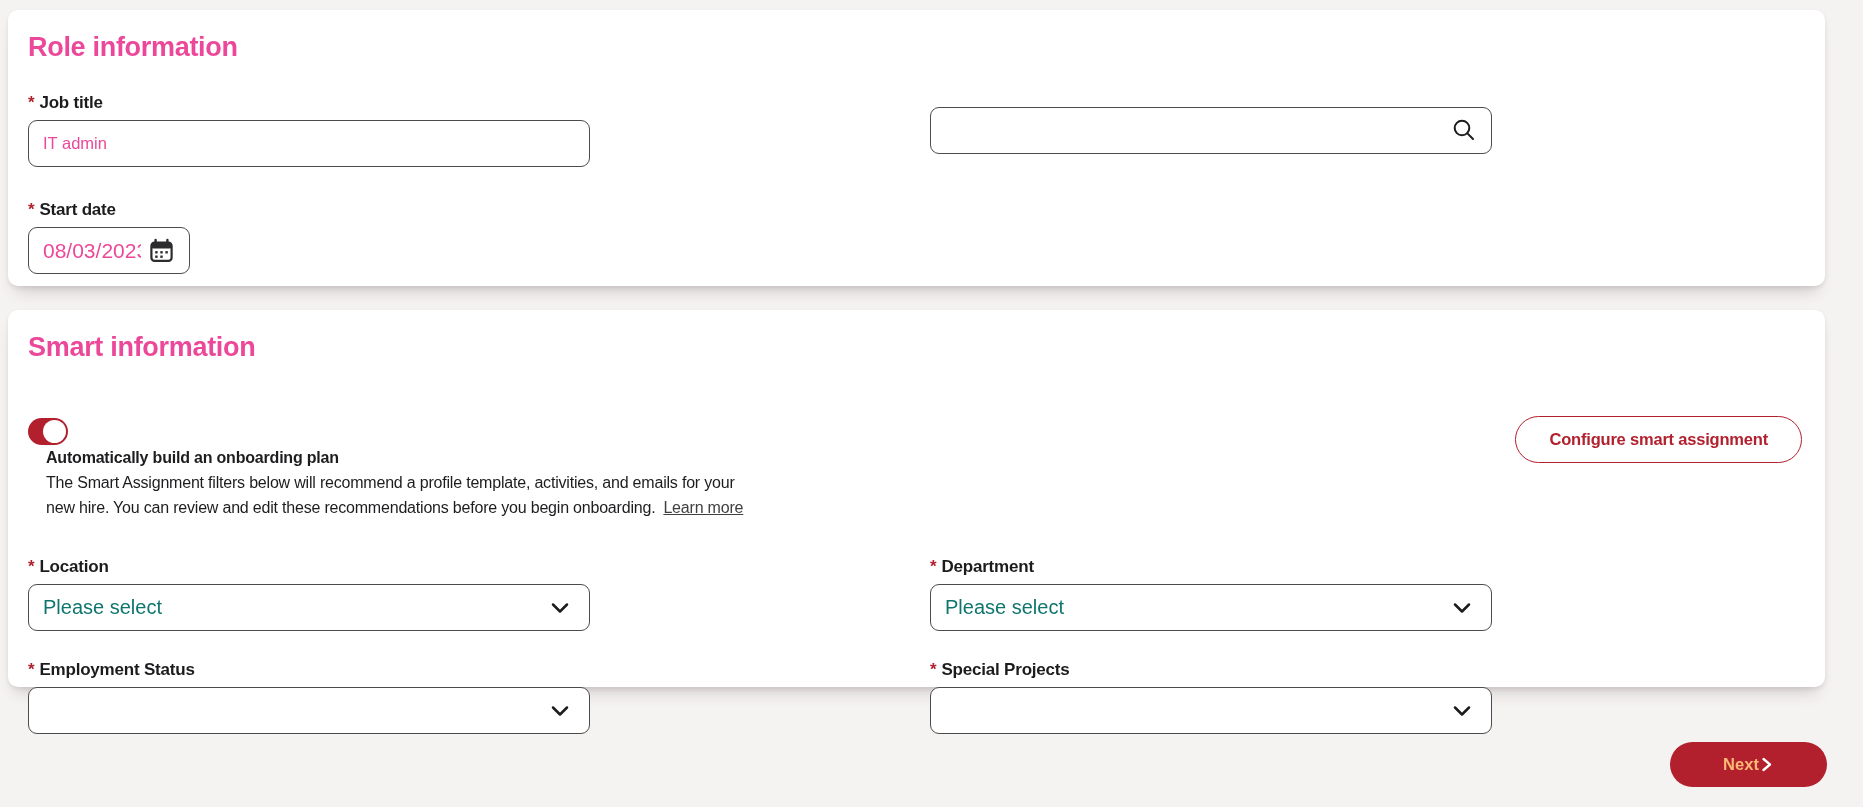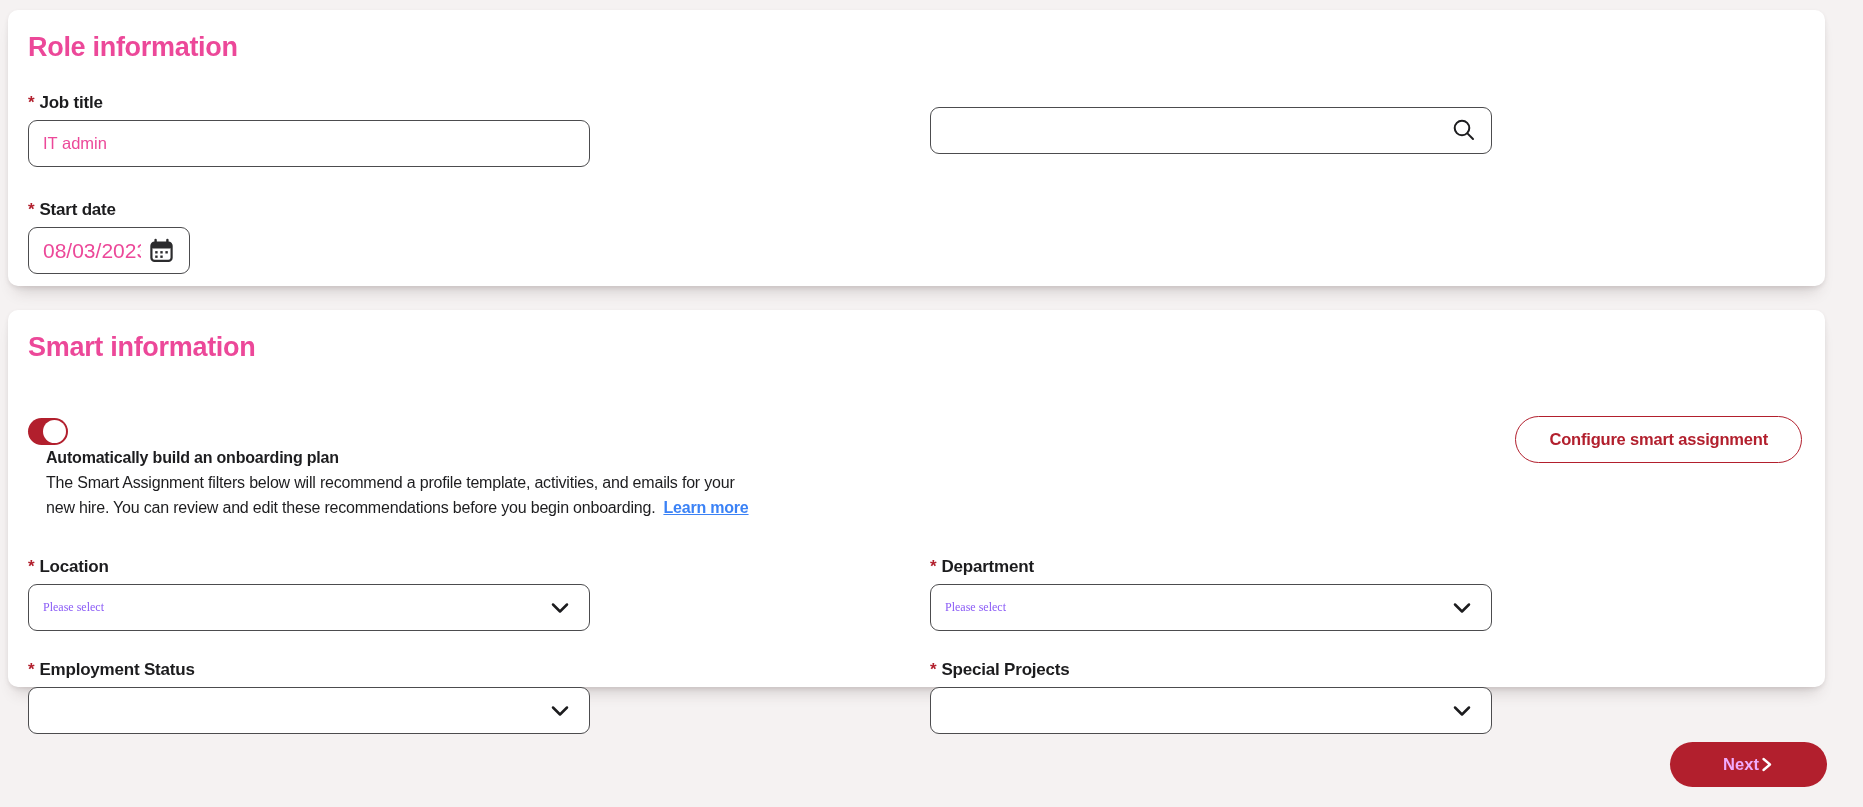--- a/index.html
+++ b/index.html
@@ -55,44 +55,44 @@
     background:#b21f2d; position:relative; margin-top:18px; cursor:pointer;
   }
   .toggle-knob {
     position:absolute; top:2px; right:2px; width:23px; height:23px;
     border-radius:50%; background:#ffffff;
   }
   .toggle-text { margin-left:18px; }
   .toggle-title { font-size:16px; font-weight:700; line-height:25px; letter-spacing:-.2px; }
   .toggle-desc { font-size:16px; line-height:25px; letter-spacing:-.2px; white-space:nowrap; }
   .learn-more {
-    color:#3b82f6; font-weight:700; text-decoration:underline;
+    color:#404040; font-weight:400; text-decoration:underline;
     margin-left:8px; cursor:pointer; white-space:nowrap;
   }
 
   .configure-btn {
     position:absolute; right:3px; top:16px; height:47px; padding:0 33px;
     background:#ffffff; border:1.5px solid #b21f2d; border-radius:24px;
     color:#b21f2d; font-family:inherit; font-size:16.5px; font-weight:700;
     letter-spacing:-.2px; cursor:pointer;
   }
 
   .fields-grid { margin-top:37px; }
   .fields-grid .form-row + .form-row { margin-top:29px; }
   .select {
     position:relative; width:562px; height:47px;
     border:1.5px solid #4c4c4e; border-radius:9px; background:#fff;
     display:flex; align-items:center; padding:0 14px; cursor:pointer;
   }
-  .select .ph { font-size:12px; color:#8b5cf6;font-family:Liberation Serif, serif; }
+  .select .ph { font-size:20px; color:#0f766e; }
   .select .chev { position:absolute; right:17px; display:flex; align-items:center; }
 
   .next-btn {
     position:absolute; top:742px; left:1670px; width:157px; height:45px;
-    border:none; border-radius:23px; background:#b21f2d; color:#f0abfc;
+    border:none; border-radius:23px; background:#b21f2d; color:#fdba74;
     font-family:inherit; font-size:16.5px; font-weight:700;
     display:flex; align-items:center; justify-content:center; 
     cursor:pointer;
   }
 </style>
 </head>
 <body>
 
 <div class="page">
 

